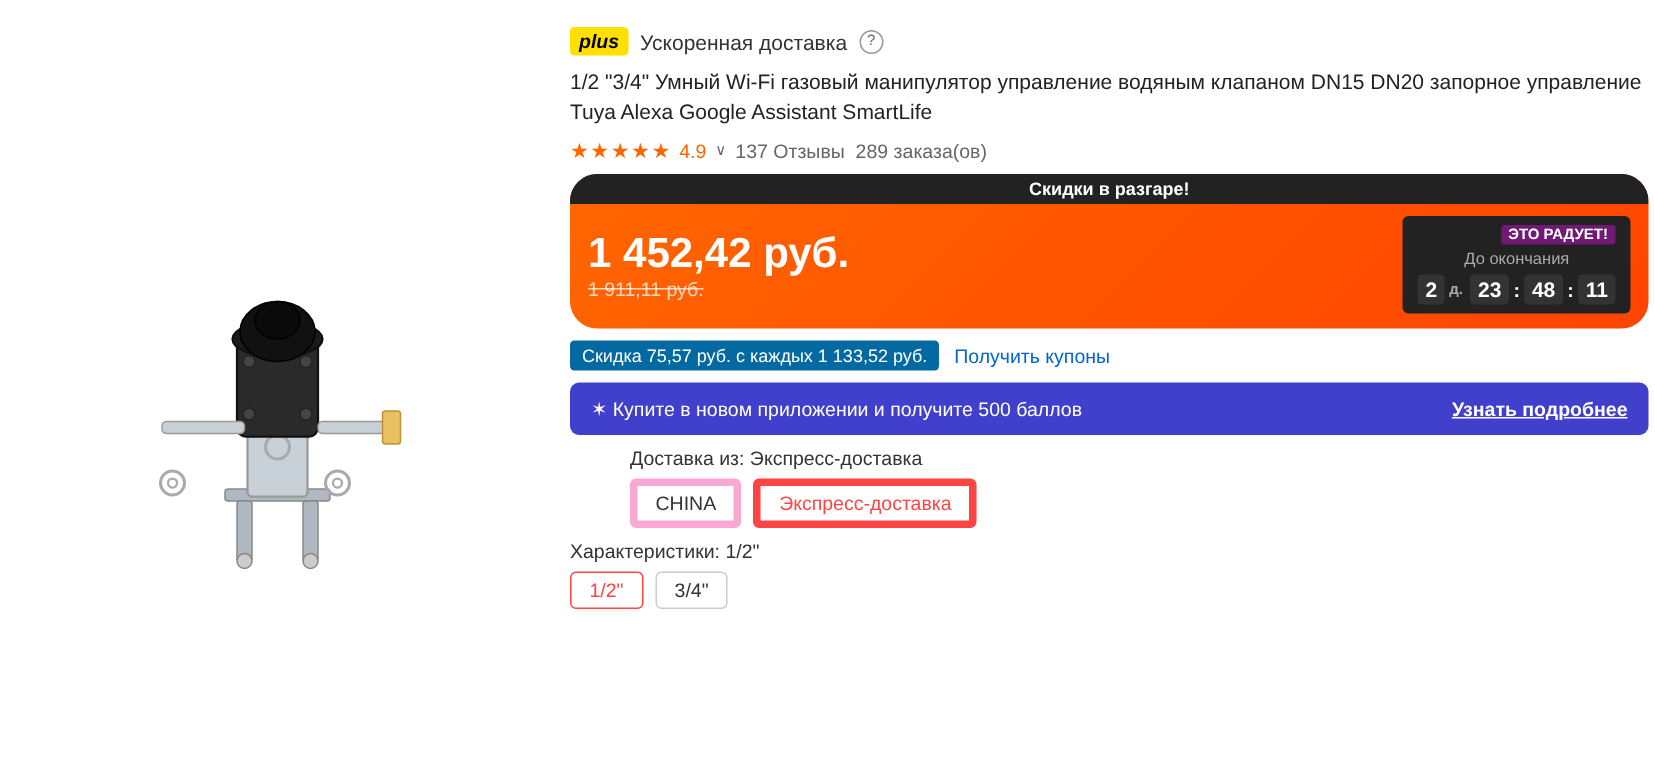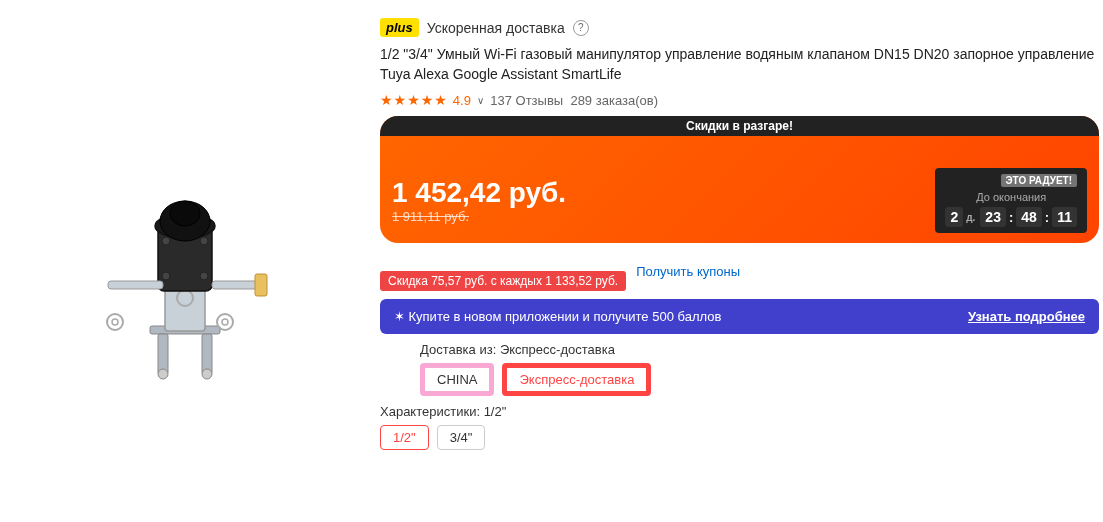--- a/index.html
+++ b/index.html
@@ -123,21 +123,20 @@
       font-size: 12px;
       padding: 3px 8px;
       font-weight: bold;
     }
 
     .price-content {
       display: flex;
       align-items: center;
       justify-content: space-between;
       padding: 8px 12px 10px 12px;
-      margin-top: 24px;
     }
 
     .price-left {
       display: flex;
       flex-direction: column;
     }
 
     .current-price {
       font-size: 28px;
       font-weight: bold;
@@ -154,21 +153,21 @@
       background: #222;
       border-radius: 4px;
       padding: 6px 10px;
       display: flex;
       flex-direction: column;
       align-items: center;
       min-width: 120px;
     }
 
     .its-good-badge {
-      background: #737373;
+      background: #701a75;
       color: #fff;
       font-size: 10px;
       font-weight: bold;
       padding: 1px 5px;
       border-radius: 2px;
       margin-bottom: 4px;
       align-self: flex-end;
     }
 
     .until-end {
@@ -206,27 +205,26 @@
       font-weight: bold;
     }
 
     .coupon-row {
       display: flex;
       align-items: center;
       gap: 10px;
     }
 
     .coupon-badge {
-      background: #ef4444;
+      background: #0369a1;
       color: #fff;
       font-size: 12px;
       padding: 3px 8px;
       border-radius: 3px;
       white-space: nowrap;
-      margin-top: 20px;
     }
 
     .get-coupon-link {
       color: #0066cc;
       font-size: 13px;
       cursor: pointer;
       text-decoration: none;
     }
 
     .app-promo-banner {

